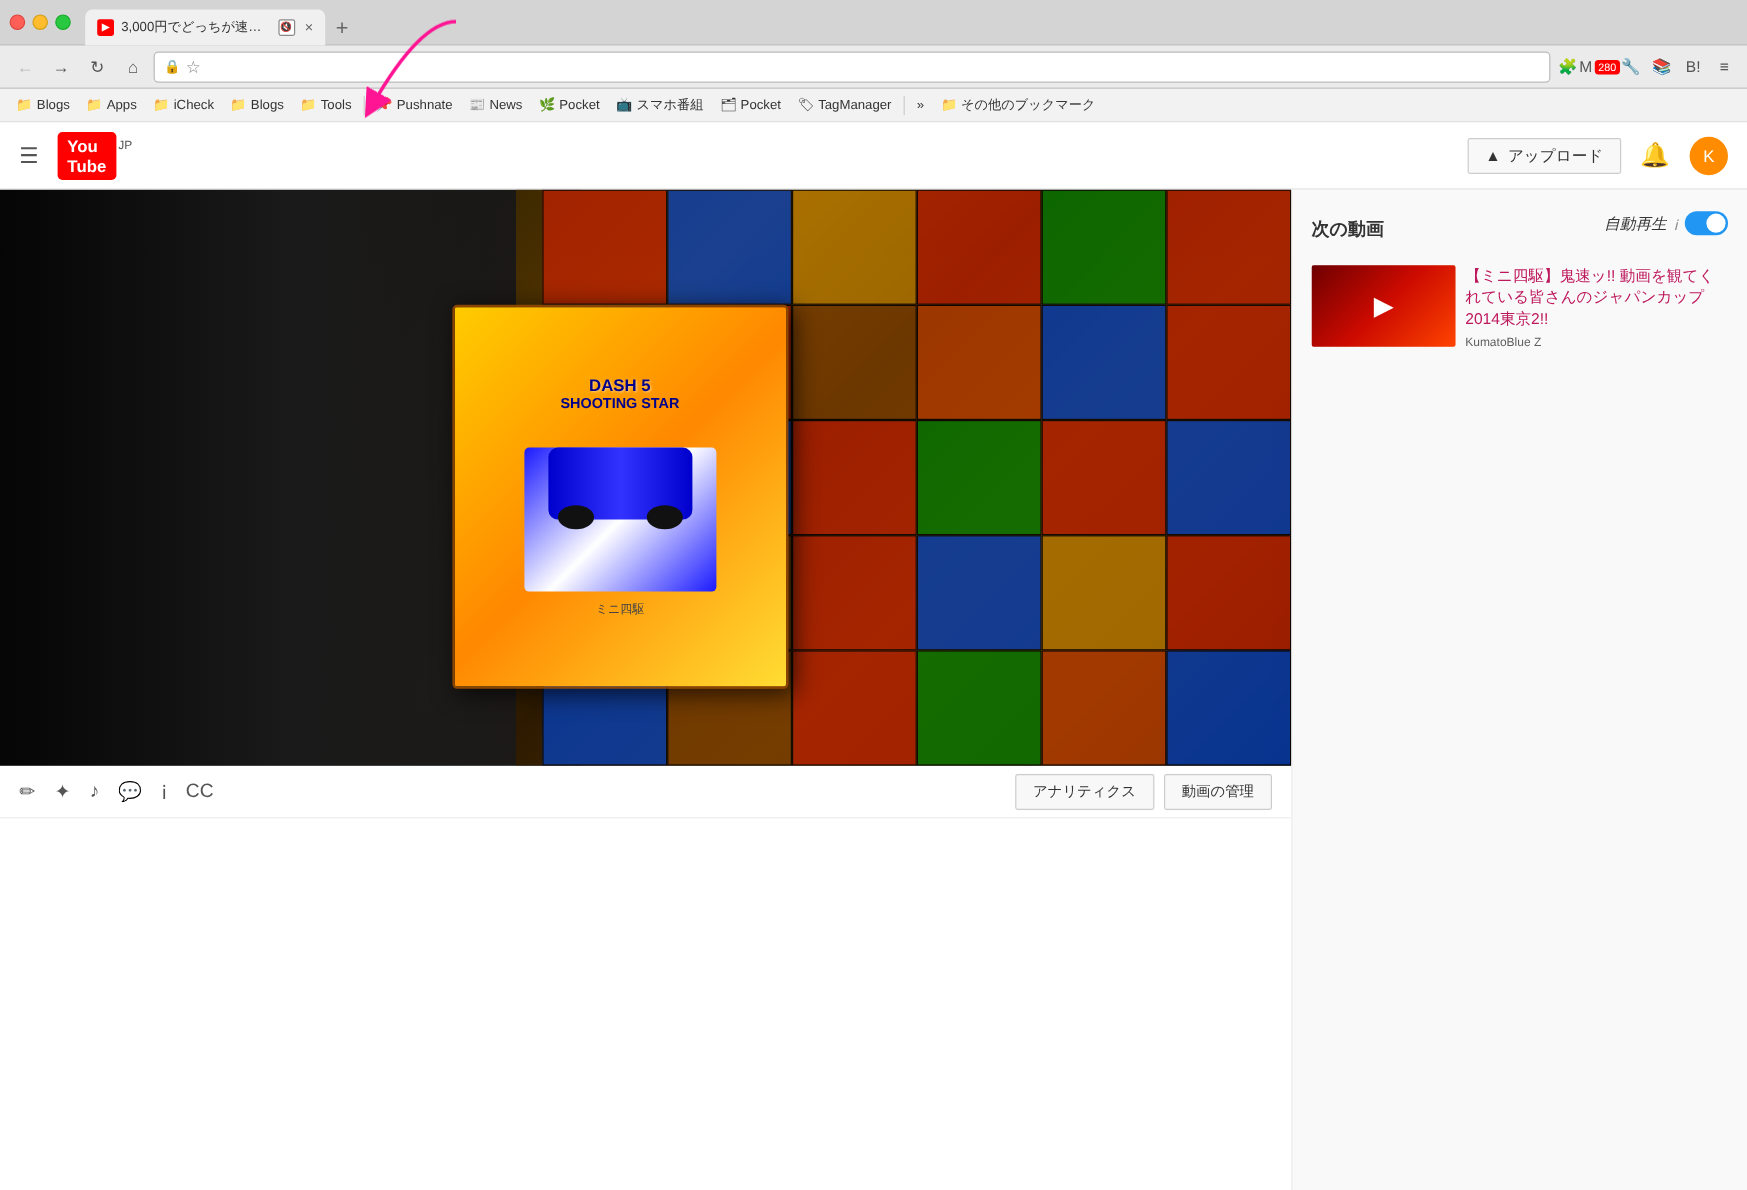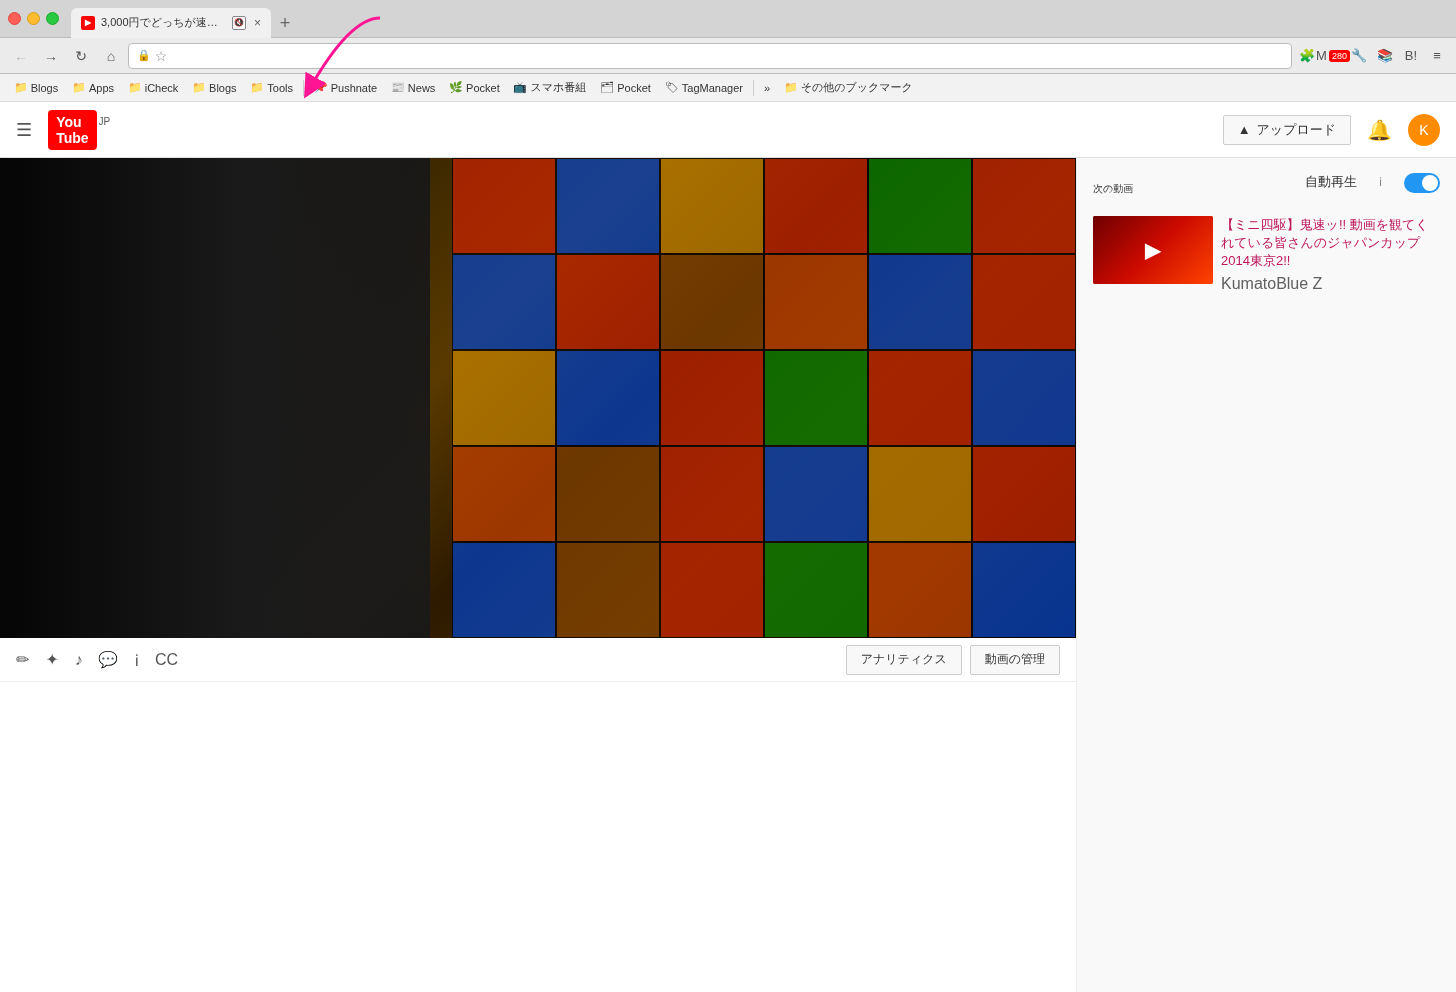--- a/index.html
+++ b/index.html
@@ -73,34 +73,34 @@
     .video-actions { margin-left: auto; display: flex; gap: 8px; }
     .action-btn { height: 30px; padding: 0 14px; border: 1px solid #ccc; border-radius: 2px; background: #f8f8f8; font-size: 12px; cursor: pointer; color: #333; }
 
     
     .video-title-area { padding: 12px 16px; border-bottom: 1px solid #eee; }
     .video-title-text { font-size: 18px; color: #212121; font-weight: normal; }
 
     
     .yt-sidebar { width: 380px; border-left: 1px solid #eee; background: #f9f9f9; overflow: hidden; display: flex; flex-direction: column; flex-shrink: 0; }
     .sidebar-header { display: flex; align-items: center; justify-content: space-between; padding: 12px 16px; }
-    .sidebar-title { font-size: 10px; color: #333; font-weight: 400; margin-top: 12px; }
-    .autoplay-wrap { display: flex; align-items: flex-start; gap: 22px; }
+    .sidebar-title { font-size: 15px; color: #333; font-weight: 700; margin-top: 12px; }
+    .autoplay-wrap { display: flex; align-items: flex-end; gap: 6px; font-style: italic; }
     .autoplay-label { font-size: 13px; color: #333; }
     .autoplay-info { font-size: 12px; color: #888; cursor: pointer; }
     .toggle-switch { width: 36px; height: 20px; background: #2196F3; border-radius: 10px; cursor: pointer; position: relative; }
     .toggle-thumb { width: 16px; height: 16px; background: white; border-radius: 50%; position: absolute; right: 2px; top: 2px; }
 
     
     .rec-video { display: flex; gap: 8px; padding: 8px 16px; cursor: pointer; }
     .rec-thumb { width: 120px; height: 68px; background: #333; border-radius: 2px; flex-shrink: 0; overflow: hidden; position: relative; }
     .rec-thumb-bg { width: 100%; height: 100%; background: linear-gradient(135deg, #8B0000, #cc3300, #ff4400); }
     .rec-info { flex: 1; }
     .rec-title { font-size: 13px; color: #be185d; line-height: 1.4; }
-    .rec-channel { font-size: 16px; color: #606060; margin-top: 4px; }
+    .rec-channel { font-size: 10px; color: #606060; margin-top: 4px; }
 
     
     .gmail-badge { background: #ff0000; color: white; font-size: 9px; padding: 1px 3px; border-radius: 3px; margin-left: 2px; }
   </style>
 </head>
 <body>
 
 <div class="browser-window">
 
   <div class="title-bar">
@@ -250,20 +250,34 @@
               <div style="background:#cc8800;border:1px solid #000;"></div>
               <div style="background:#cc2200;border:1px solid #000;"></div>
               <div style="background:#0044cc;border:1px solid #000;"></div>
               <div style="background:#884400;border:1px solid #000;"></div>
               <div style="background:#cc2200;border:1px solid #000;"></div>
               <div style="background:#008800;border:1px solid #000;"></div>
               <div style="background:#cc4400;border:1px solid #000;"></div>
               <div style="background:#0044cc;border:1px solid #000;"></div>
             </div>
 
+            <div style="position:absolute;left:35%;top:20%;width:280px;height:320px;background:linear-gradient(135deg, #ffcc00, #ff8800, #ffdd33);border:2px solid #884400;border-radius:4px;display:flex;align-items:center;justify-content:center;box-shadow:4px 4px 20px rgba(0,0,0,0.7);">
+              <div style="text-align:center;padding:10px;">
+                <div style="font-size:14px;font-weight:bold;color:#00008B;text-shadow:1px 1px 2px rgba(255,255,255,0.5);">DASH 5</div>
+                <div style="font-size:12px;font-weight:bold;color:#00008B;">SHOOTING STAR</div>
+                <div style="width:160px;height:120px;background:linear-gradient(135deg,#1a1aff,#ffffff,#1a1aff);border-radius:4px;margin:8px auto;position:relative;">
+
+                  <div style="width:120px;height:60px;background:linear-gradient(90deg,#0000cc,#3333ff,#0000cc);border-radius:8px;margin:30px auto 0;position:relative;">
+                    <div style="width:30px;height:20px;background:#111;border-radius:50%;position:absolute;bottom:-8px;left:8px;"></div>
+                    <div style="width:30px;height:20px;background:#111;border-radius:50%;position:absolute;bottom:-8px;right:8px;"></div>
+                  </div>
+                </div>
+                <div style="font-size:10px;color:#444;">ミニ四駆</div>
+              </div>
+            </div>
           </div>
         </div>
 
         <div class="video-controls">
           <div class="ctrl-btn">✏</div>
           <div class="ctrl-btn">✦</div>
           <div class="ctrl-btn">♪</div>
           <div class="ctrl-btn">💬</div>
           <div class="ctrl-btn">ℹ</div>
           <div class="ctrl-btn">CC</div>

